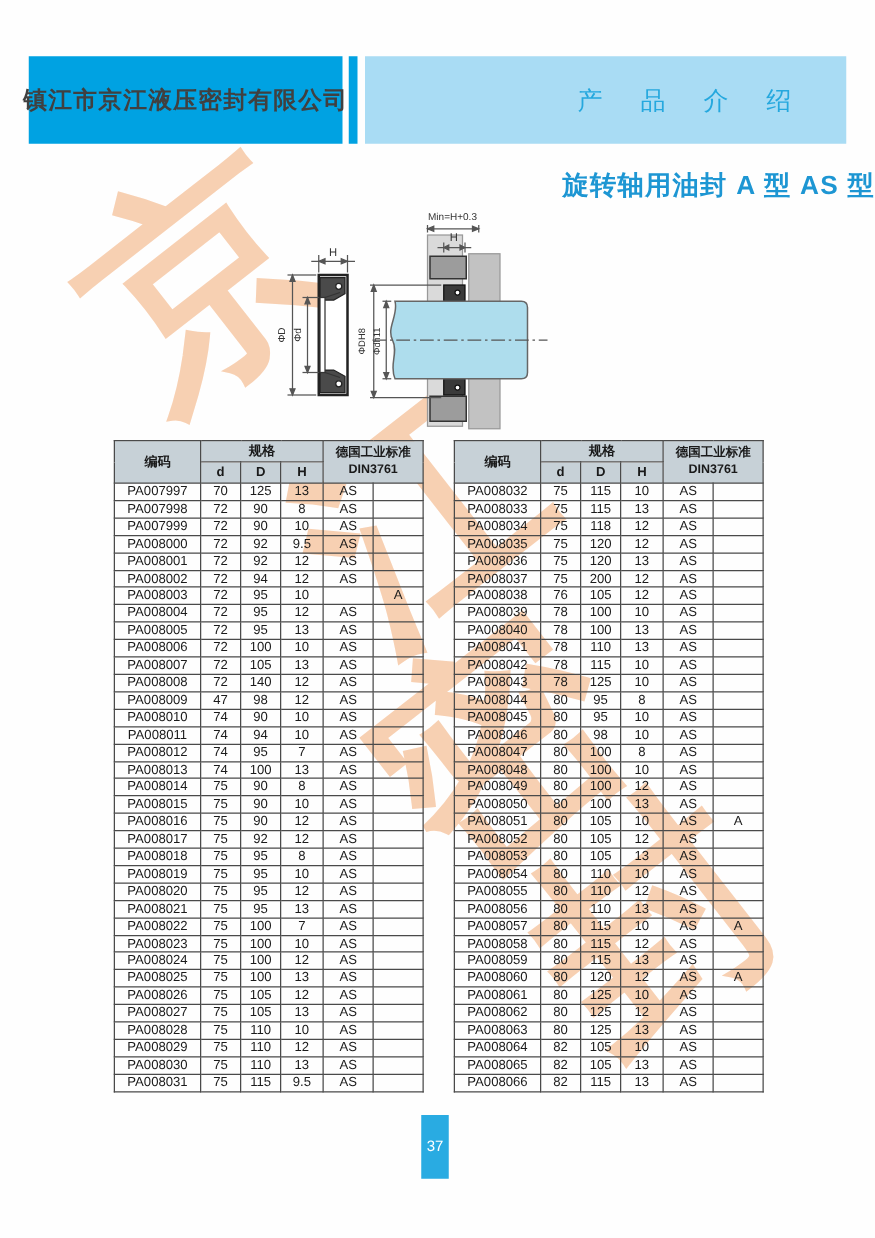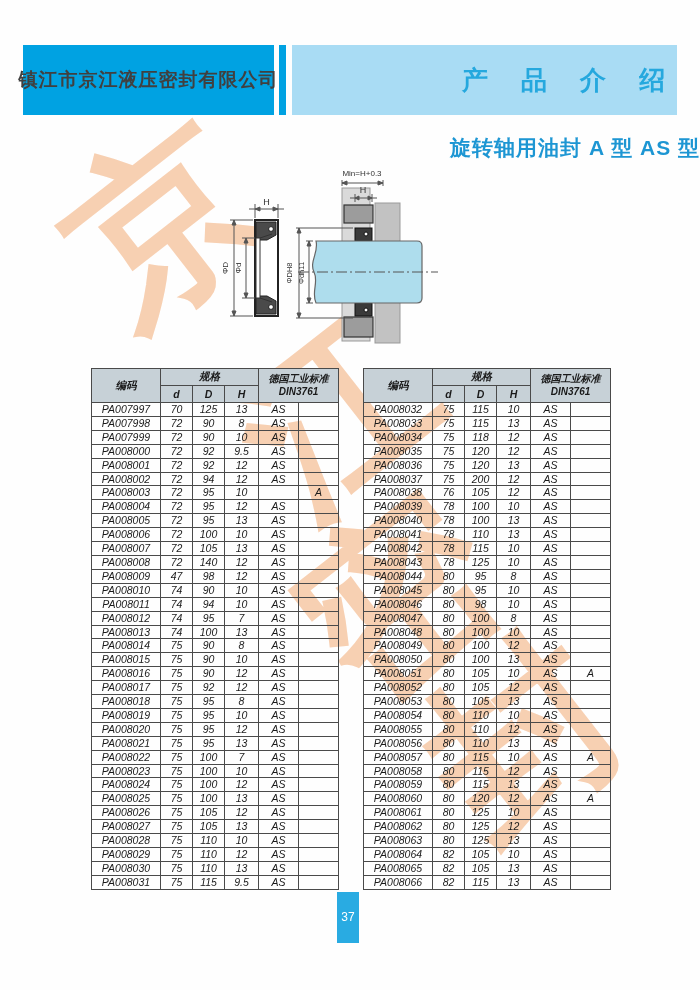--- a/index.html
+++ b/index.html
@@ -12,30 +12,30 @@
       font-family:"DejaVu Sans",sans-serif;line-height:1;pointer-events:none;}
   .layer{position:absolute;z-index:1;}
   
   .hdr-left{position:absolute;left:23px;top:45px;width:251px;height:70px;background:#00a2e2;
             display:flex;align-items:center;justify-content:center;}
   .hdr-left .co{color:#404040;font-weight:bold;font-size:19px;letter-spacing:1px;
                 font-family:"DejaVu Serif",serif;white-space:nowrap;}
   .hdr-strip{position:absolute;left:279px;top:45px;width:7px;height:70px;background:#00a2e2;}
   .hdr-right{position:absolute;left:292px;top:45px;width:385px;height:70px;background:#a9dcf4;
              display:flex;align-items:center;}
-  .hdr-right .sec{color:#25a8de;font-weight:bold;font-size:26px;letter-spacing:12px;
+  .hdr-right .sec{color:#25a8de;font-weight:normal;font-size:20px;letter-spacing:12px;
                   margin-left:170px;white-space:nowrap;font-family:"DejaVu Serif",serif;}
   
   .page-title{position:absolute;left:0;top:134px;width:700px;text-align:right;
               color:#1d96d3;font-weight:bold;font-size:21px;letter-spacing:1px;}
   
   .diagram{position:absolute;left:150px;top:166px;width:400px;height:182px;}
   
-  .seal-table{position:absolute;top:368px;border-collapse:collapse;table-layout:fixed;
-              width:247px;font-size:10.5px;color:#1a1a1a;background:transparent;font-style:italic;}
+  .seal-table{position:absolute;top:352px;border-collapse:collapse;table-layout:fixed;
+              width:247px;font-size:10.5px;color:#1a1a1a;background:transparent;}
   .seal-table.lt{left:91px;} .seal-table.rt{left:363px;}
   .seal-table th,.seal-table td{border:1px solid #4a4a4a;padding:0;text-align:center;
               overflow:hidden;white-space:nowrap;background:transparent;}
   .seal-table thead th{background:#c7d1d7;font-weight:bold;height:16px;font-size:10.5px;}
   .seal-table thead .din{font-weight:bold;font-size:10px;line-height:1.25;}
   .seal-table tbody td{height:12.9px;line-height:12.9px;font-size:10.5px;}
   
   .page-badge{position:absolute;left:337px;top:892px;width:22px;height:51px;background:#29abe2;
               color:#fff;font-size:12px;text-align:center;padding-top:18px;box-sizing:border-box;}
   svg text{font-family:"Liberation Sans",sans-serif;fill:#333;}

